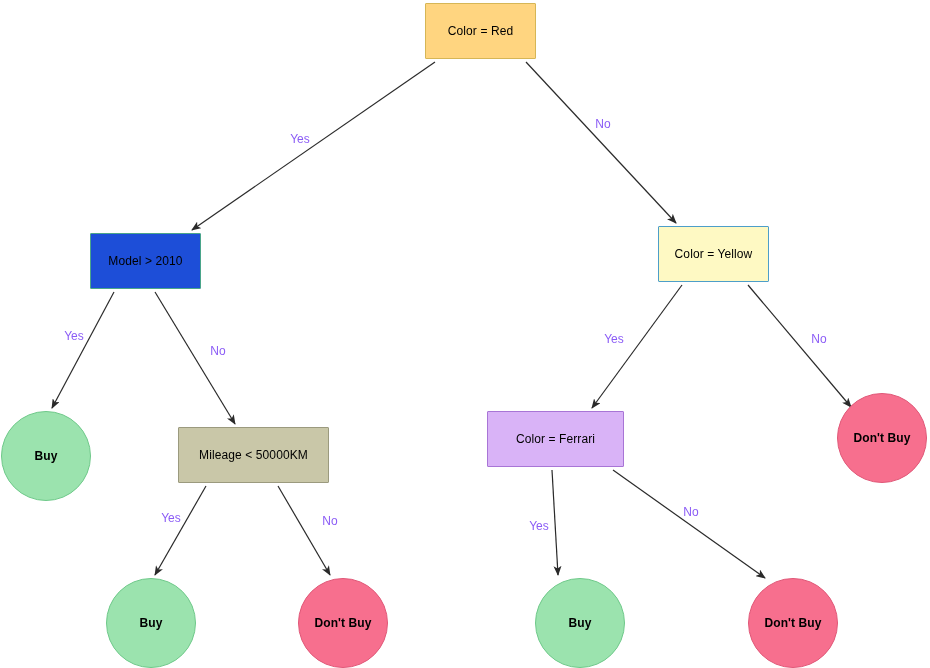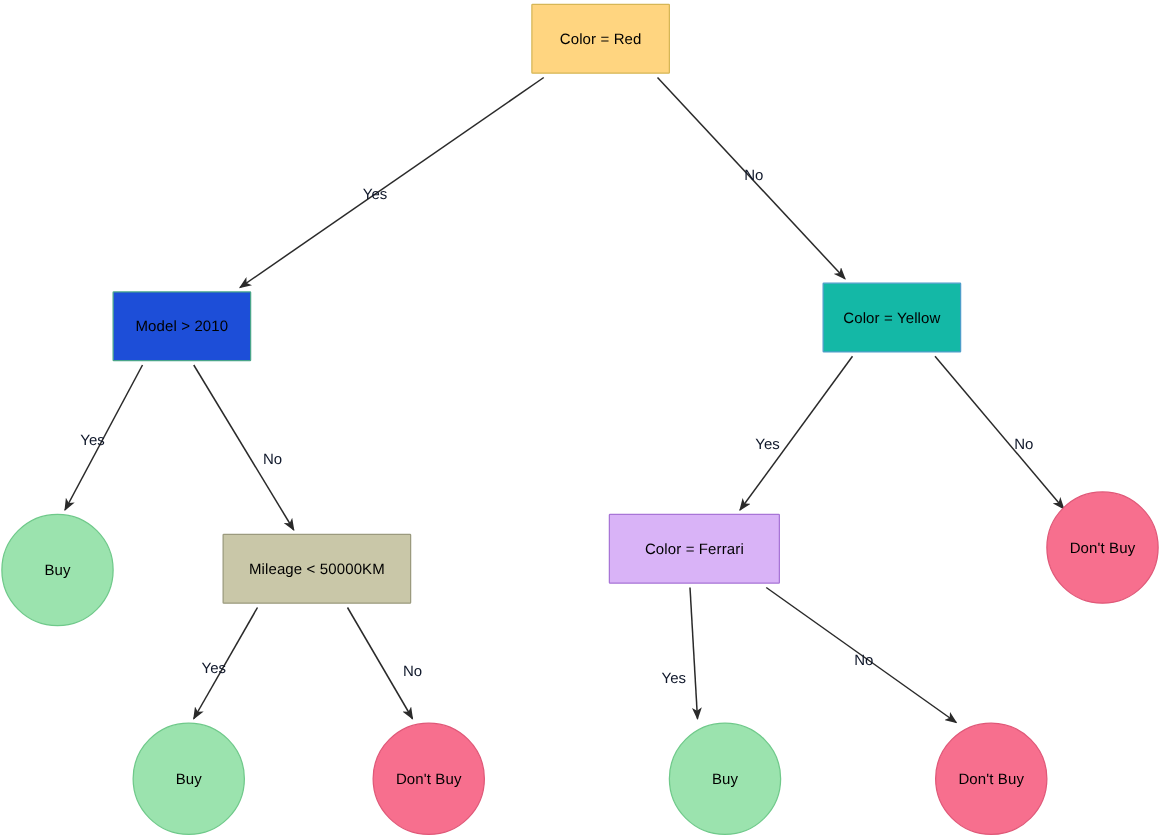--- a/index.html
+++ b/index.html
@@ -39,28 +39,28 @@
     line-height: 1.2;
     letter-spacing: 0.1px;
   }
   .node.rect {
     border: 1px solid;
     border-radius: 1px;
   }
   .node.circle {
     border: 1px solid;
     border-radius: 50%;
+    font-weight: bold;
   }
   .edge-label {
     position: absolute;
     font-size: 12px;
-    color: #0f172a;
+    color: #8b5cf6;
     white-space: nowrap;
     transform: translate(-50%, -50%);
-    margin-top: 16px;
   }
 </style>
 </head>
 <body>
 
 <div id="canvas">
   <svg id="edge-layer" viewBox="0 0 930 668" xmlns="http://www.w3.org/2000/svg">
     <defs>
       <marker id="arrowhead" markerWidth="10" markerHeight="8" refX="9" refY="4" orient="auto" markerUnits="userSpaceOnUse">
         <path d="M0,0 L10,4 L0,8 L2.6,4 Z" fill="#2a2a2a"></path>
@@ -75,21 +75,21 @@
         <line x1="748" y1="285" x2="851" y2="407" stroke="#2a2a2a" stroke-width="1.2" marker-end="url(#arrowhead)"></line>
         <line x1="206" y1="486" x2="155" y2="575" stroke="#2a2a2a" stroke-width="1.2" marker-end="url(#arrowhead)"></line>
         <line x1="278" y1="486" x2="330" y2="575" stroke="#2a2a2a" stroke-width="1.2" marker-end="url(#arrowhead)"></line>
         <line x1="552" y1="470" x2="558" y2="575" stroke="#2a2a2a" stroke-width="1.2" marker-end="url(#arrowhead)"></line>
         <line x1="613" y1="470" x2="765" y2="578" stroke="#2a2a2a" stroke-width="1.2" marker-end="url(#arrowhead)"></line>
       </g>
   </svg>
   <div id="node-layer">
       <div class="node rect" style="left: 425px; top: 3px; width: 111px; height: 56px; background: rgb(255, 213, 128); border-color: rgb(214, 182, 86);">Color = Red</div>
       <div class="node rect" style="left: 90px; top: 233px; width: 111px; height: 56px; background: #1d4ed8; border-color: rgb(74, 165, 138);">Model &gt; 2010</div>
-      <div class="node rect" style="left: 658px; top: 226px; width: 111px; height: 56px; background: #14b8a6; border-color: rgb(77, 158, 201);">Color = Yellow</div>
+      <div class="node rect" style="left: 658px; top: 226px; width: 111px; height: 56px; background: #fef9c3; border-color: rgb(77, 158, 201);">Color = Yellow</div>
       <div class="node circle" style="left: 1px; top: 411px; width: 90px; height: 90px; background: rgb(155, 227, 174); border-color: rgb(111, 201, 138);">Buy</div>
       <div class="node rect" style="left: 178px; top: 427px; width: 151px; height: 56px; background: rgb(201, 199, 168); border-color: rgb(155, 154, 126);">Mileage &lt; 50000KM</div>
       <div class="node rect" style="left: 487px; top: 411px; width: 137px; height: 56px; background: rgb(217, 179, 247); border-color: rgb(168, 117, 214);">Color = Ferrari</div>
       <div class="node circle" style="left: 837px; top: 393px; width: 90px; height: 90px; background: rgb(247, 111, 142); border-color: rgb(224, 88, 120);">Don't Buy</div>
       <div class="node circle" style="left: 106px; top: 578px; width: 90px; height: 90px; background: rgb(155, 227, 174); border-color: rgb(111, 201, 138);">Buy</div>
       <div class="node circle" style="left: 298px; top: 578px; width: 90px; height: 90px; background: rgb(247, 111, 142); border-color: rgb(224, 88, 120);">Don't Buy</div>
       <div class="node circle" style="left: 535px; top: 578px; width: 90px; height: 90px; background: rgb(155, 227, 174); border-color: rgb(111, 201, 138);">Buy</div>
       <div class="node circle" style="left: 748px; top: 578px; width: 90px; height: 90px; background: rgb(247, 111, 142); border-color: rgb(224, 88, 120);">Don't Buy</div>
     </div>
   <div id="label-layer">

